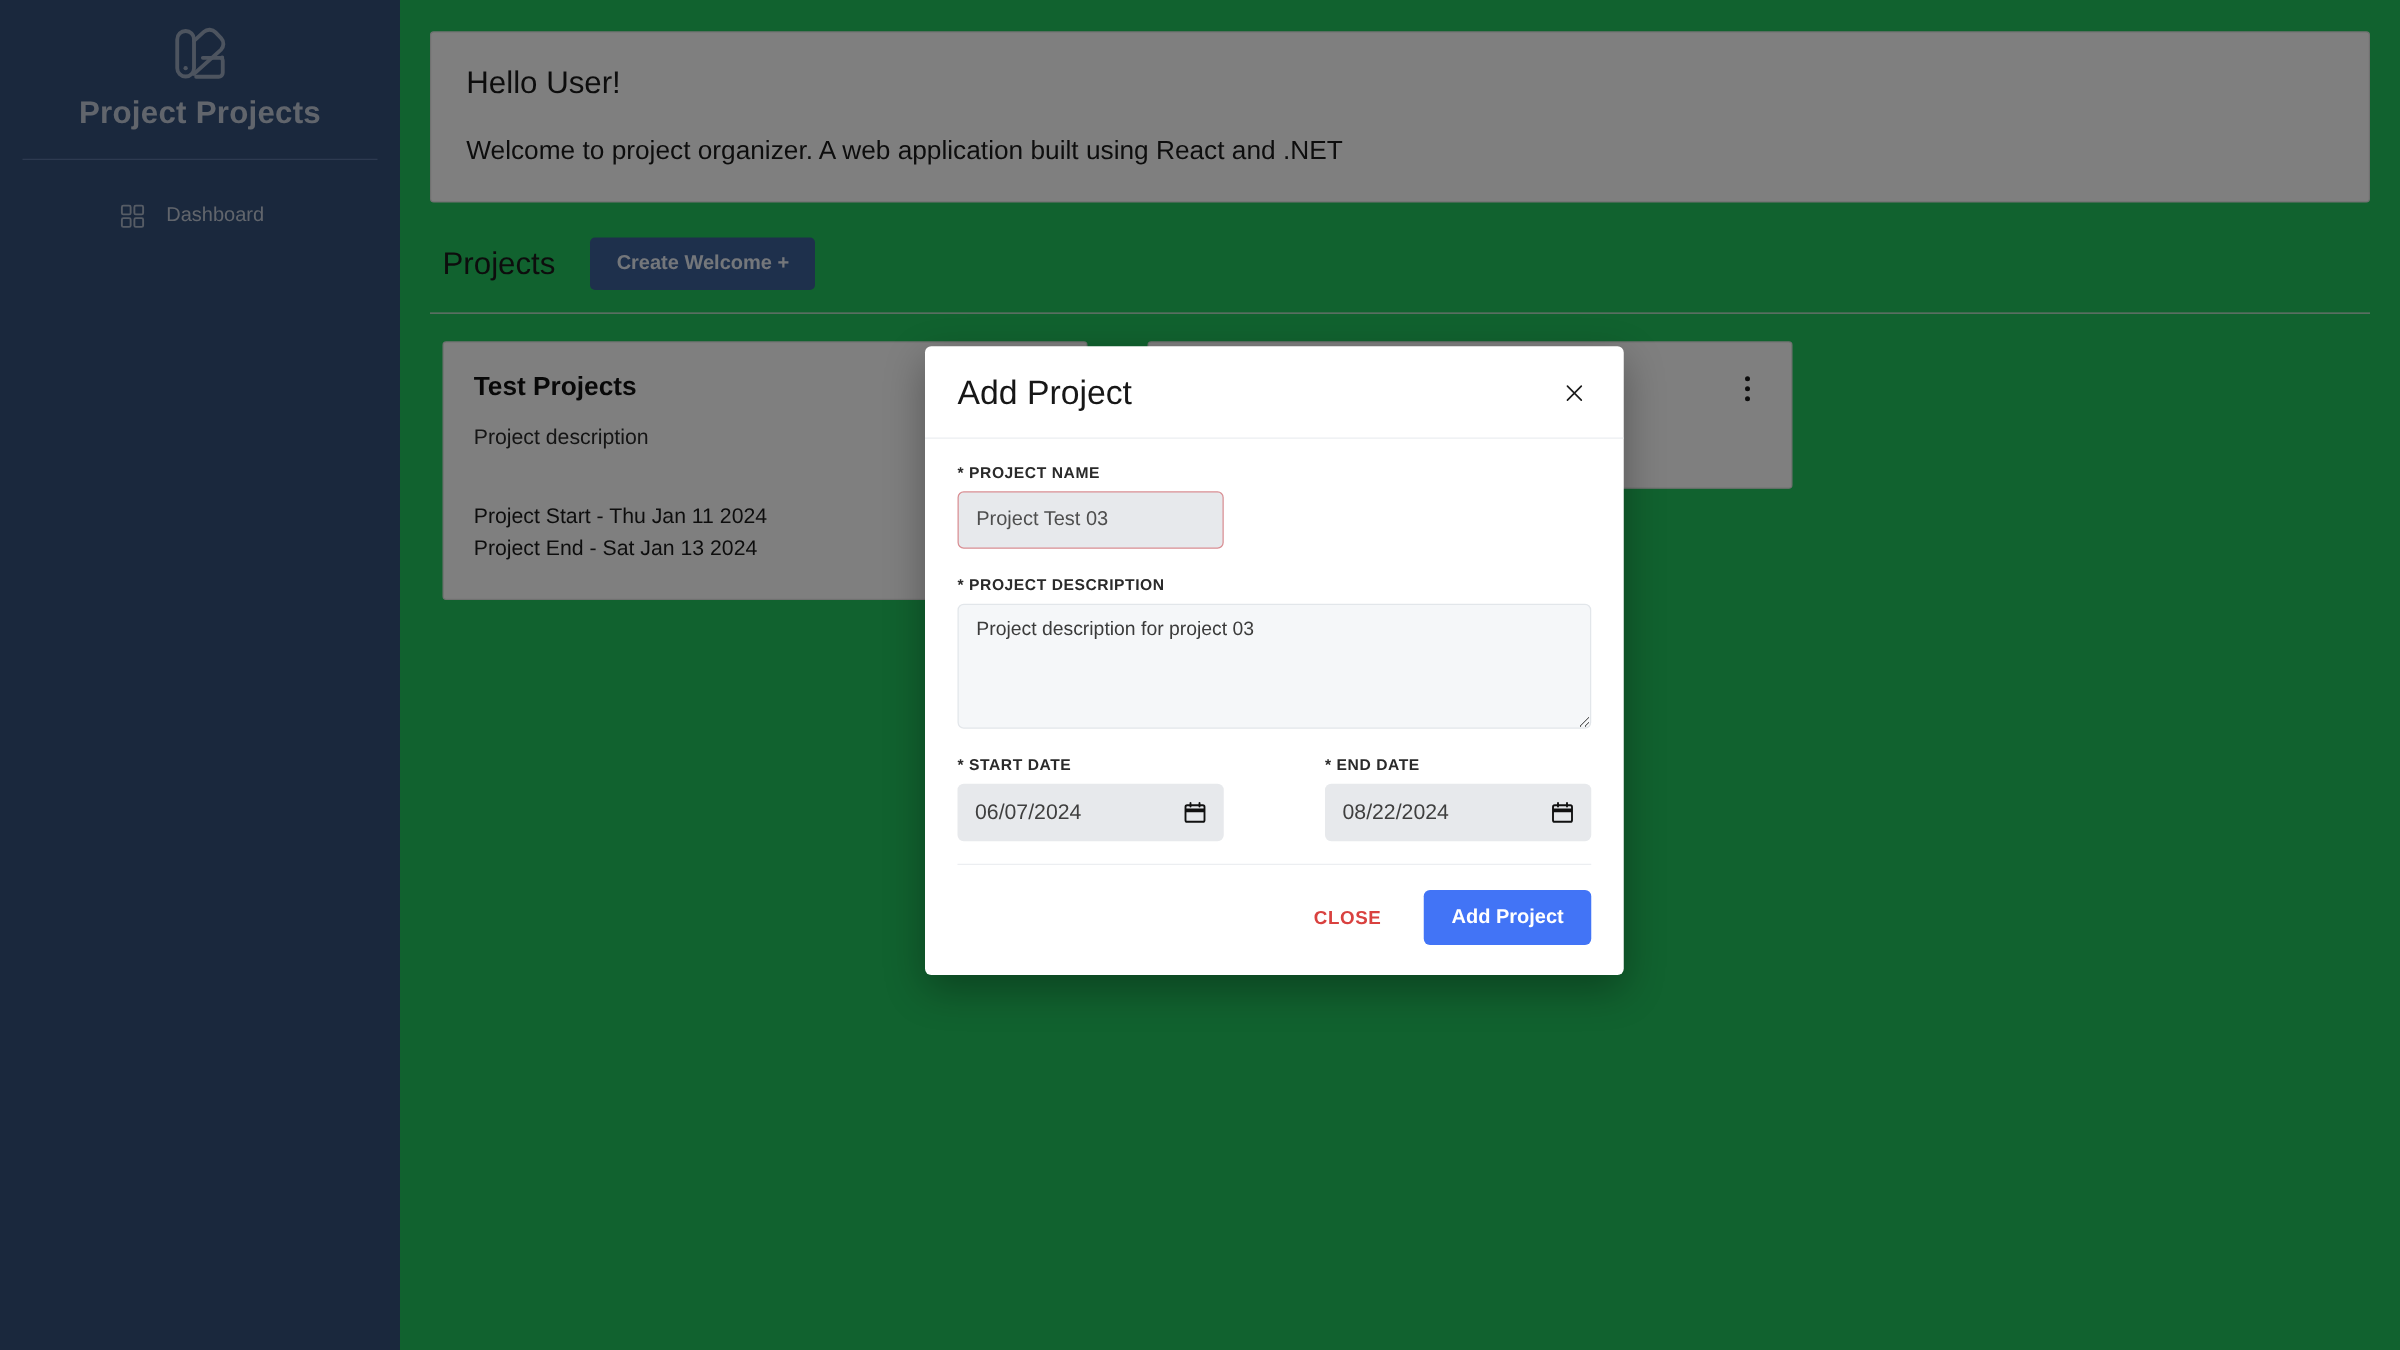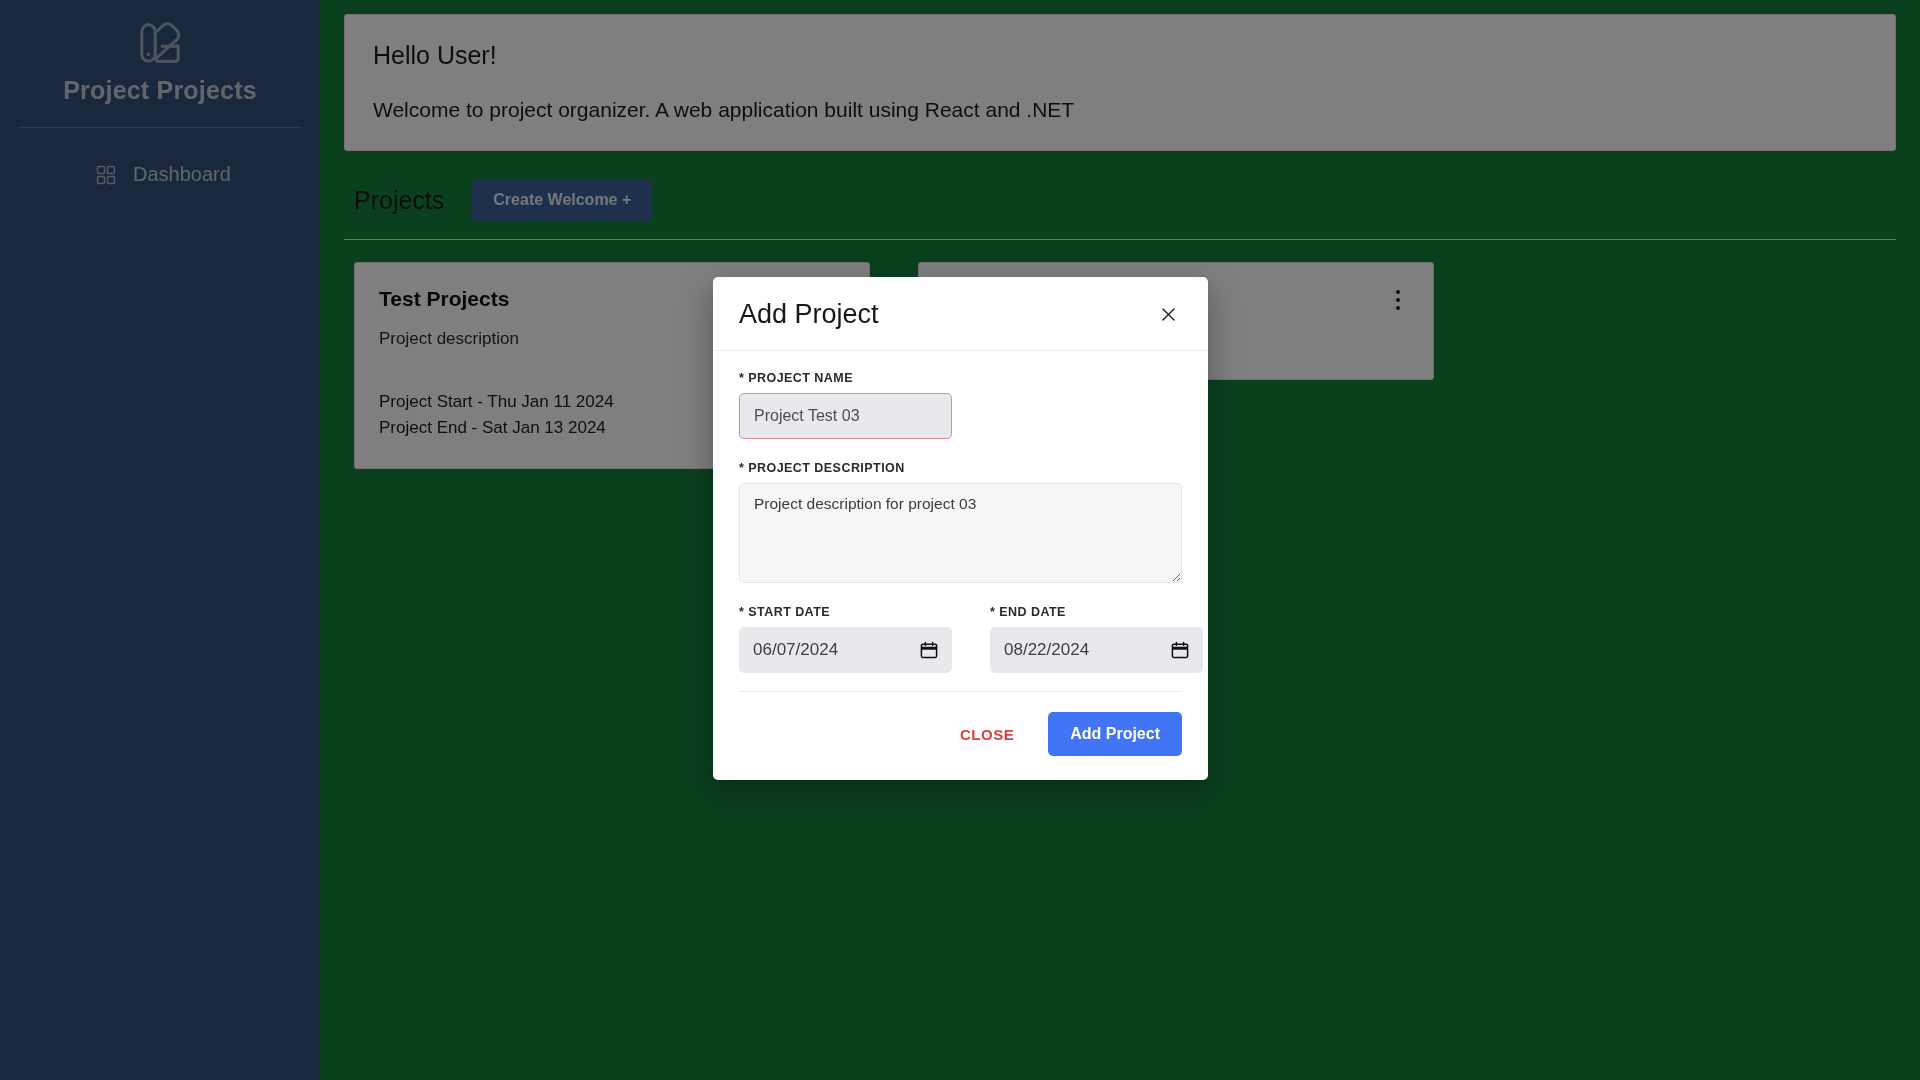--- a/index.html
+++ b/index.html
@@ -54,32 +54,32 @@
   }
   .nav {
     margin-top: 29px;
   }
   .nav-item {
     display: flex;
     align-items: center;
     gap: 17px;
     padding: 6px 0 6px 96px;
     color: #c3cbd8;
-    font-size: 20px;
+    font-size: 16px;
     cursor: pointer;
   }
   .nav-icon { width: 20px; height: 20px; display: block; opacity: .85; }
   .nav-icon svg { display: block; }
 
   
   .main {
     flex: 1 1 auto;
     height: 1080px;
-    background: #15803d;
-    padding: 14px 24px 0 24px;
+    background: #22c55e;
+    padding: 25px 24px 0 24px;
     overflow: hidden;
   }
 
   .welcome-card {
     border: 1px solid #e3e3e3;
     border-radius: 3px;
     padding: 26px 28px 28px 28px;
     background: #ffffff;
   }
   .welcome-title {
@@ -173,23 +173,23 @@
 
   
   .overlay {
     position: absolute;
     inset: 0;
     background: rgba(0,0,0,0.5);
     z-index: 50;
   }
   .modal {
     position: absolute;
-    left: 713px;
+    left: 740px;
     top: 277px;
-    width: 495px;
+    width: 559px;
     background: #ffffff;
     border-radius: 5px;
     box-shadow: 0 11px 32px rgba(0,0,0,.32);
     z-index: 60;
     overflow: hidden;
   }
   .modal-header {
     display: flex;
     align-items: center;
     justify-content: space-between;

